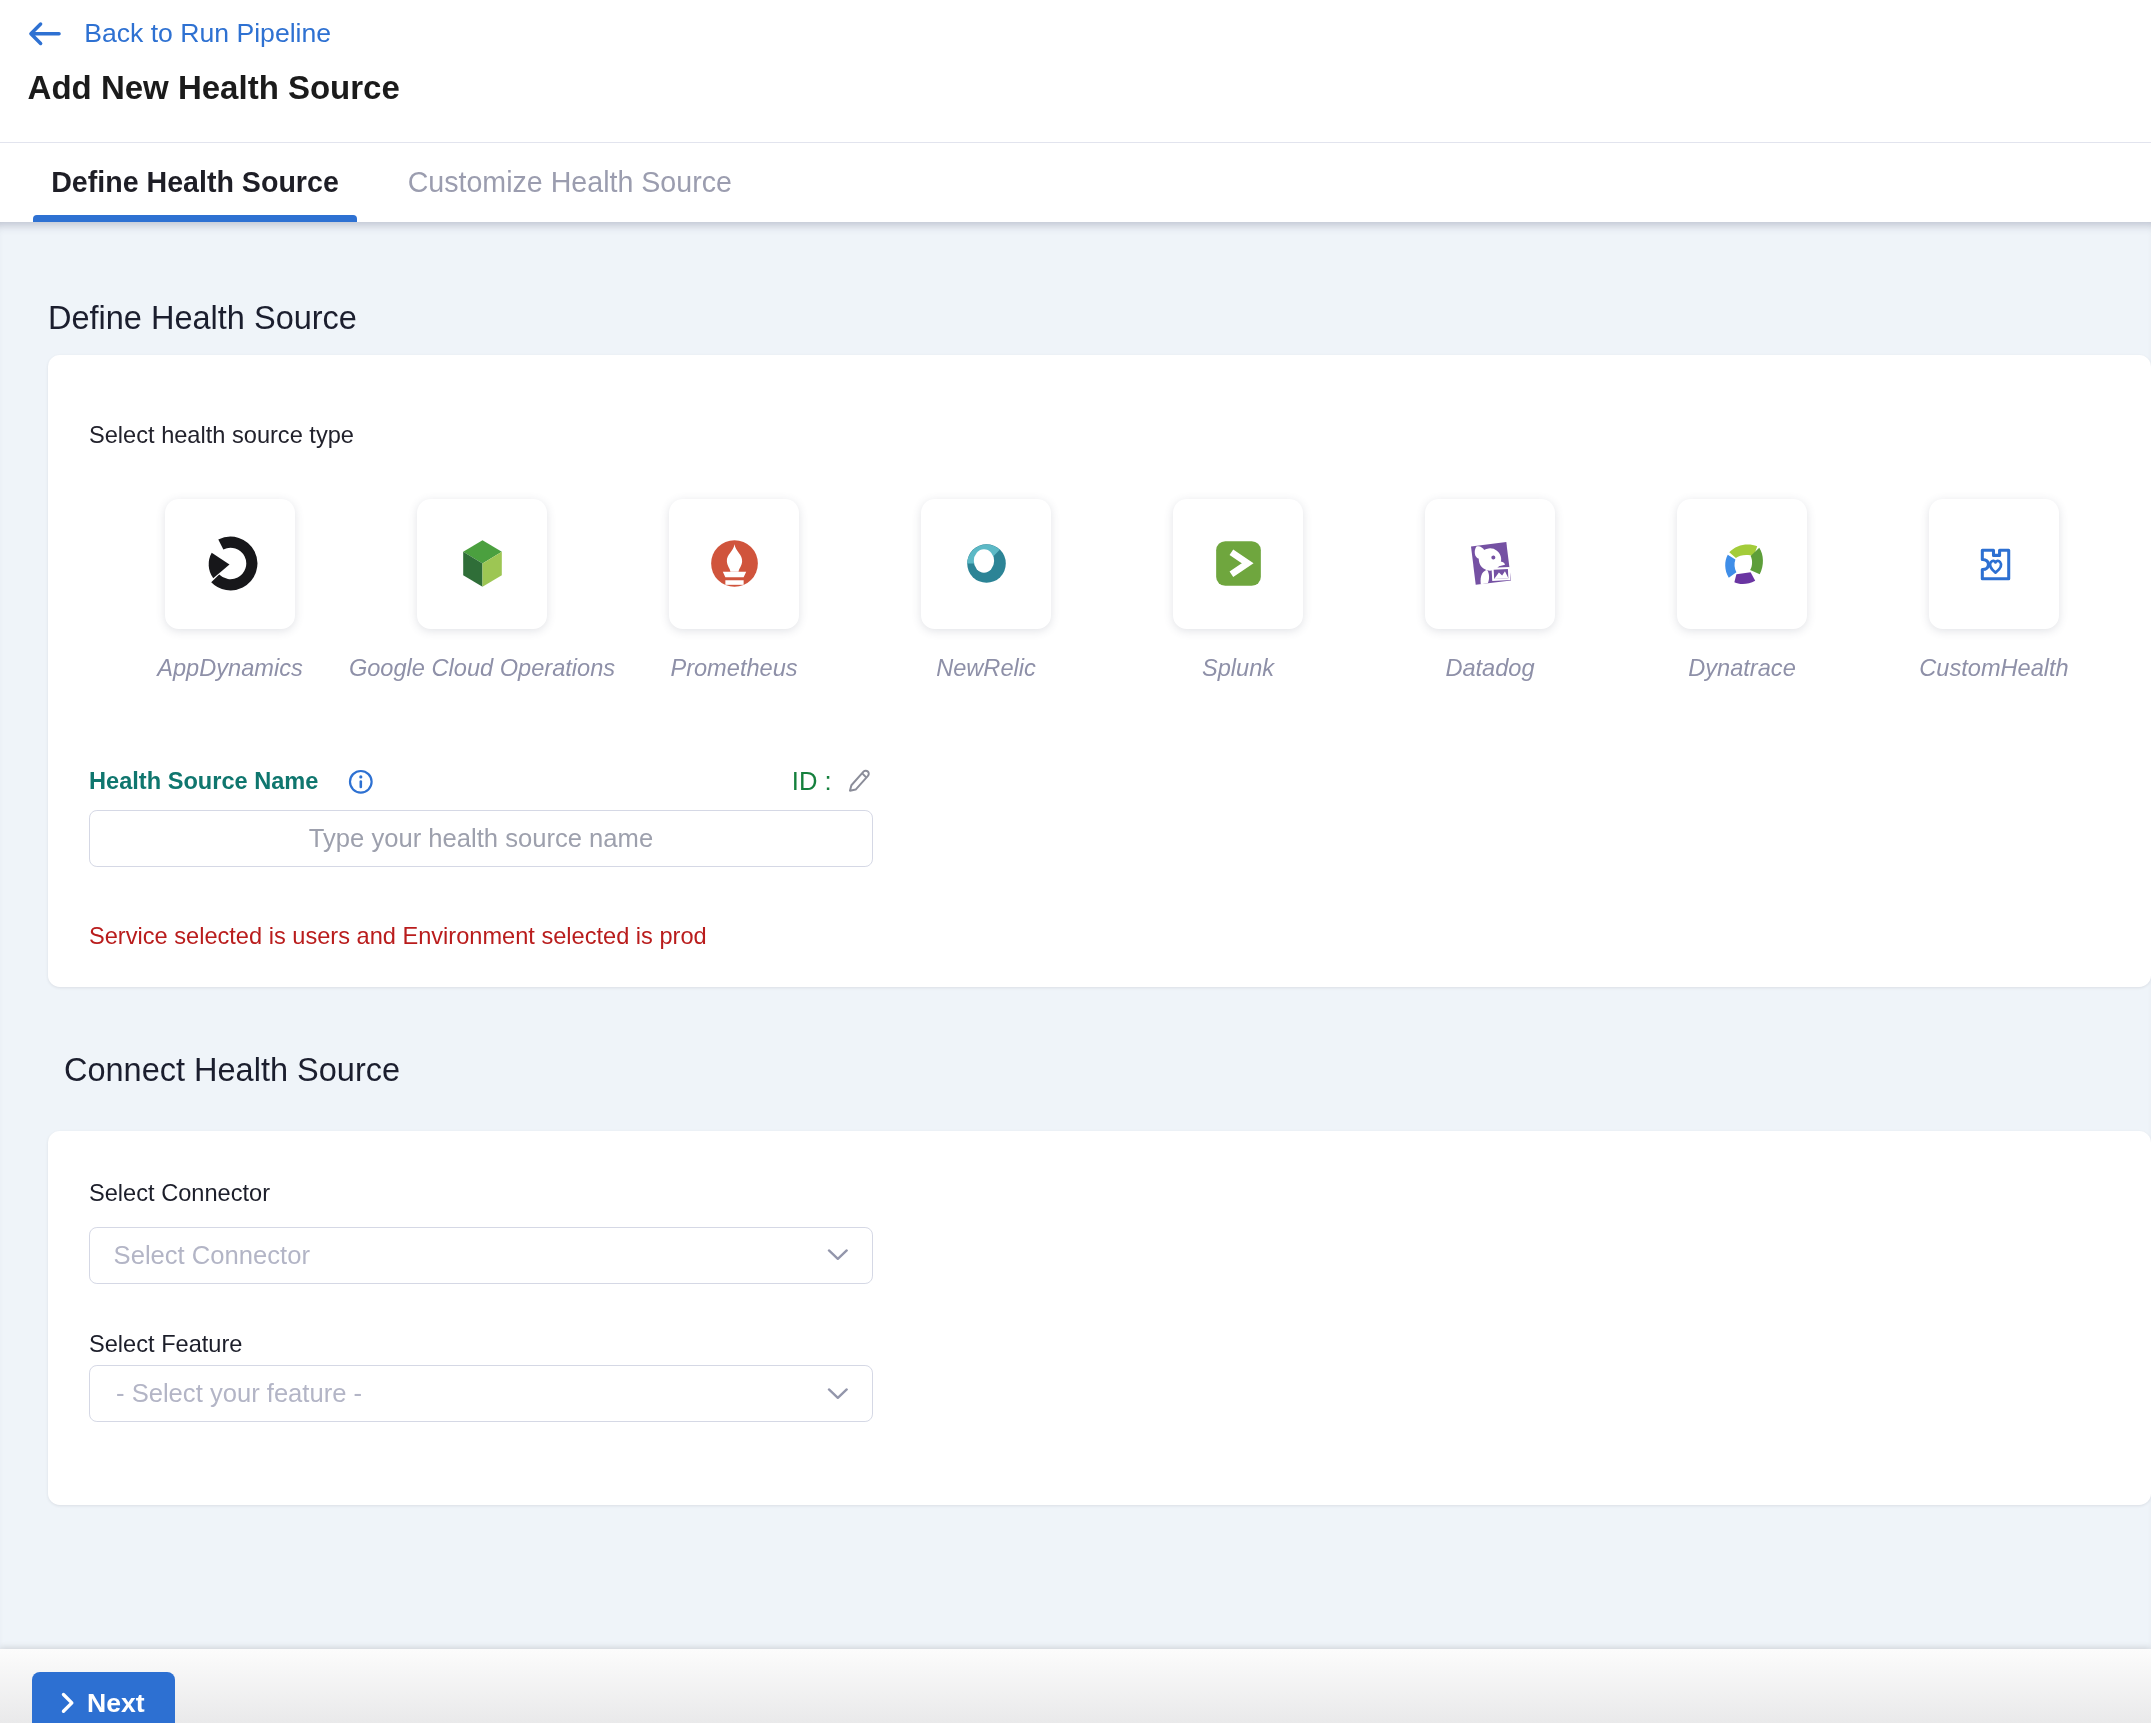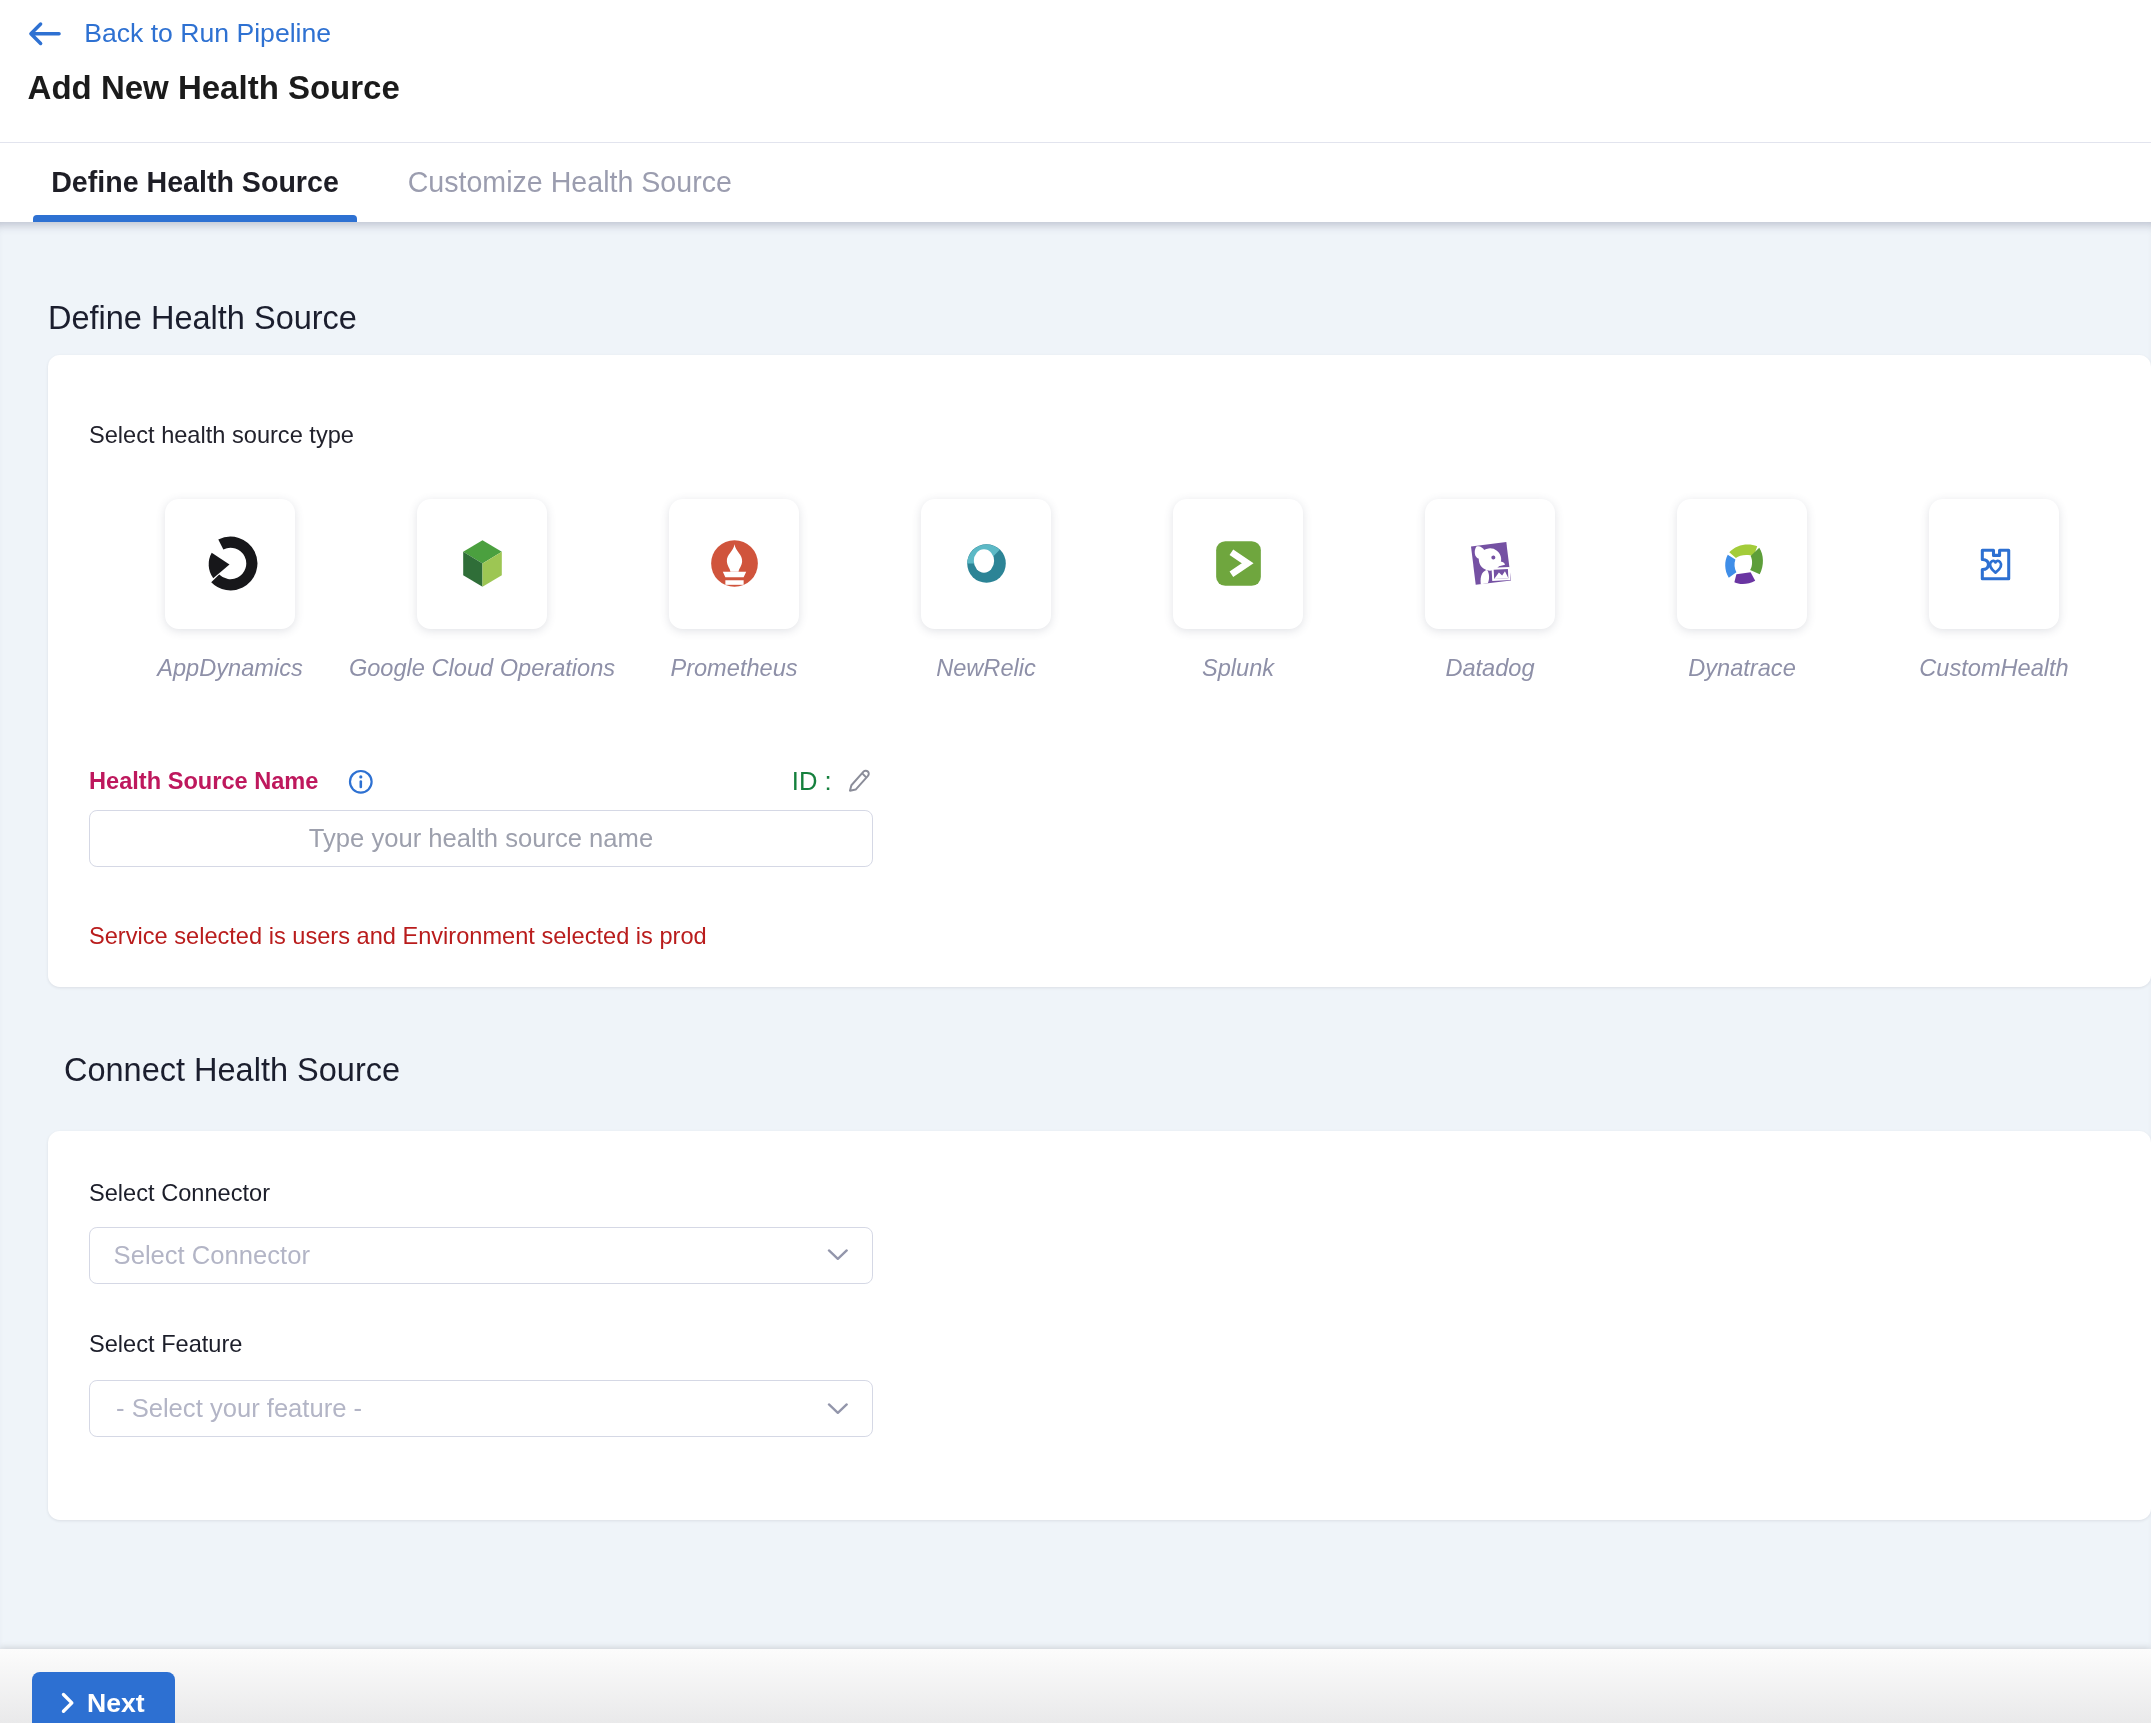--- a/index.html
+++ b/index.html
@@ -93,21 +93,21 @@
     color: #8e90a8;
     white-space: nowrap;
   }
   
   .name-row {
     margin-top: 85px;
     width: 784px;
     display: flex; align-items: center;
   }
   .hs-name-label {
-    font-size: 23.6px; font-weight: 600; color: #be185d; line-height: 27.6px;
+    font-size: 23.6px; font-weight: 600; color: #0f766e; line-height: 27.6px;
     display: flex; align-items: center; gap: 30px;
   }
   .id-group {
     margin-left: auto;
     display: flex; align-items: center; gap: 13.8px;
     font-size: 25.6px; color: #15803d;
   }
   .hs-input {
     margin-top: 13.8px;
     width: 784px; height: 57px;
@@ -131,21 +131,21 @@
     border-radius: 7.9px;
     background: #ffffff;
     display: flex; align-items: center;
     padding: 0 23.6px;
     font-size: 25.6px; color: #b3b5c6;
     cursor: pointer;
   }
   .select-box .chev { margin-left: auto; }
   .sb-1 { margin-top: 19.7px; }
   .lbl-feature { margin-top: 47px; }
-  .sb-2 { margin-top: 22px; padding-left: 26px; }
+  .sb-2 { margin-top: 7px; padding-left: 26px; }
   
   .footer {
     position: absolute; left: 0; right: 0; top: 1649px; height: 75px;
     background: linear-gradient(#fcfcfc, #e9e9ea);
     box-shadow: 0 -2px 5.9px rgba(0,0,0,0.12);
   }
   .next-btn {
     position: absolute; left: 31.5px; top: 22.7px;
     width: 143px; height: 63px;
     background: #2d70d2;

